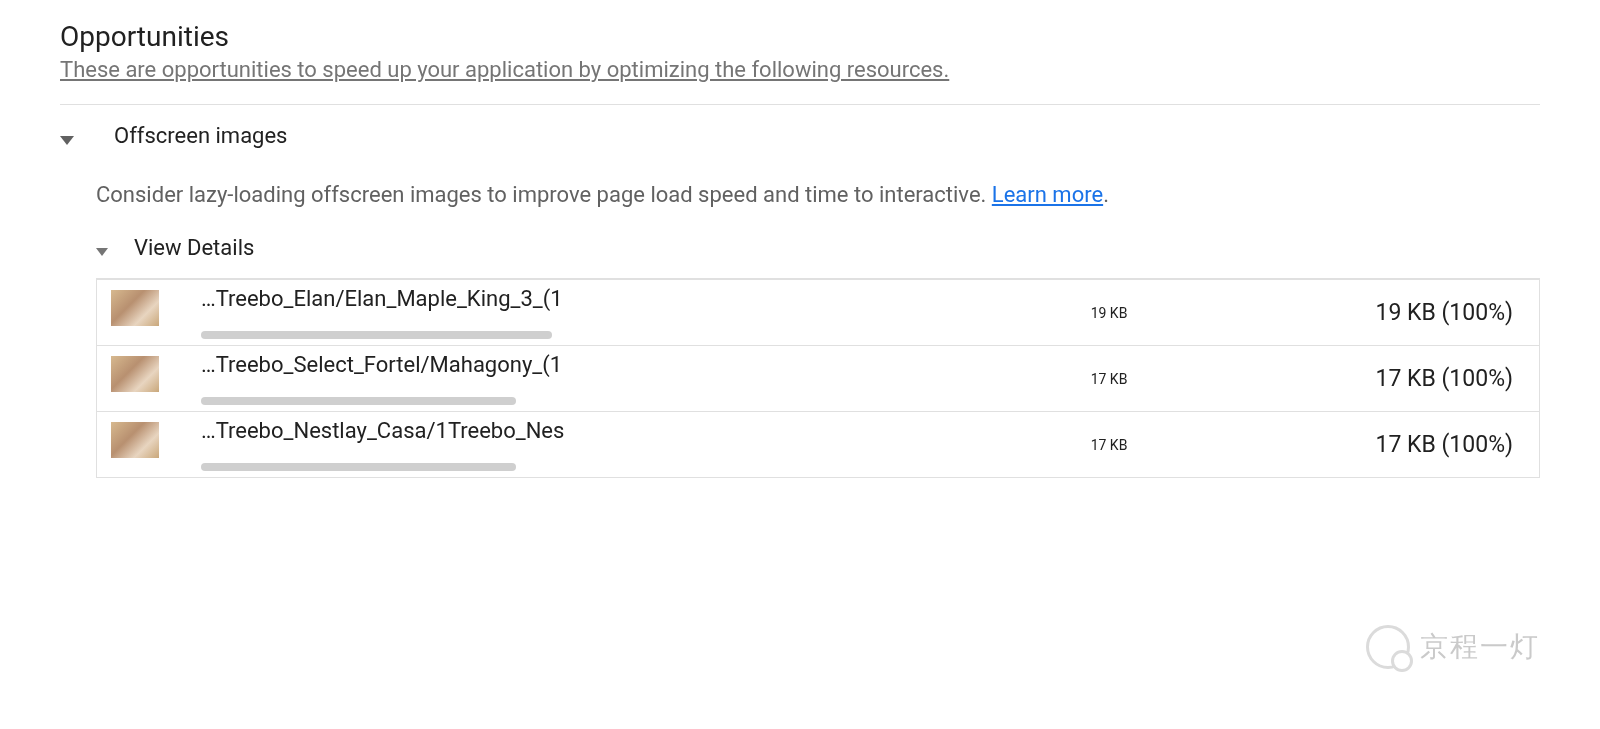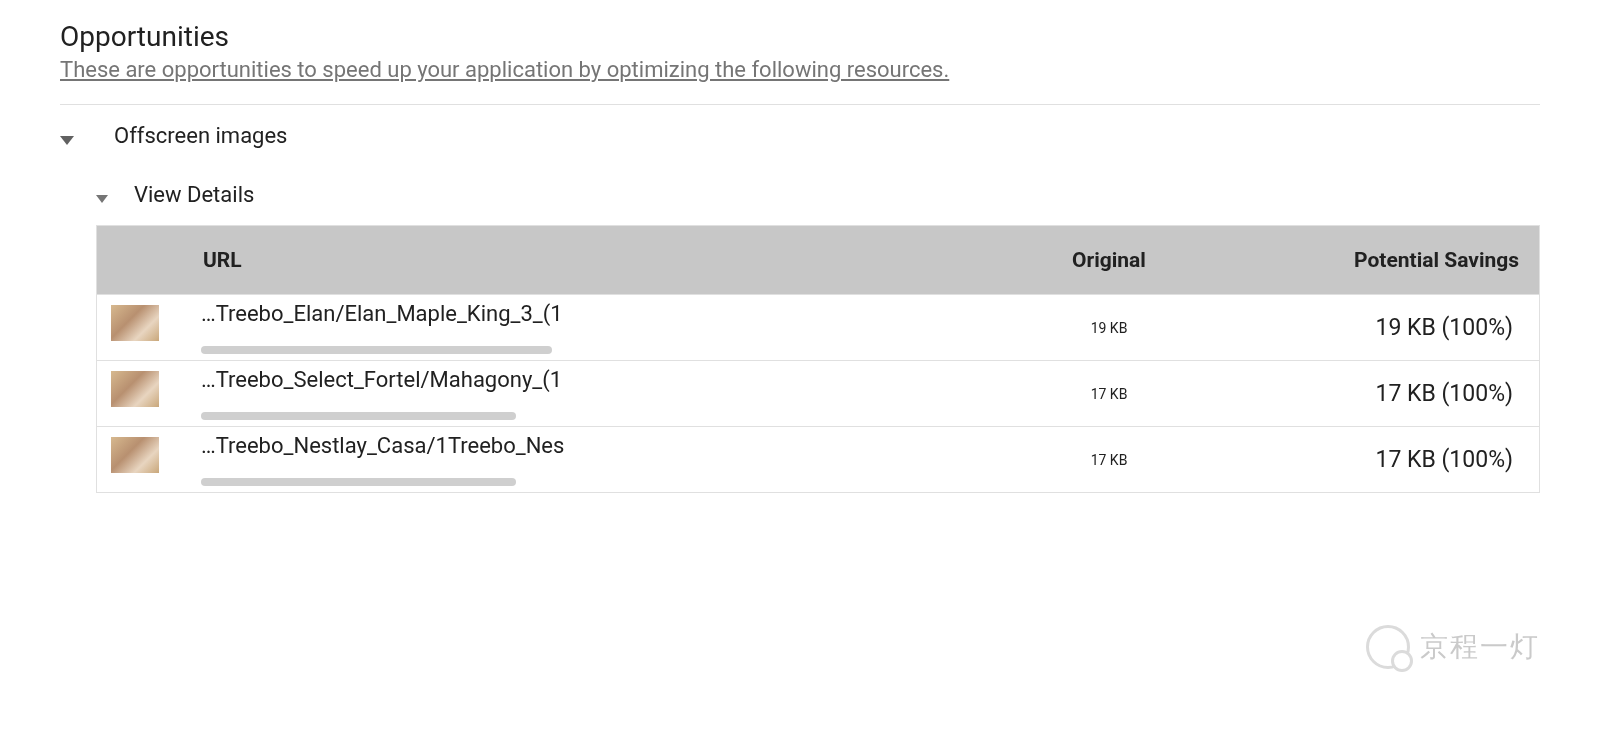--- a/index.html
+++ b/index.html
@@ -228,32 +228,30 @@
 <h1 class="section-title">Opportunities</h1>
 <p class="section-subtitle">These are opportunities to speed up your application by optimizing the following resources.</p>
 <hr class="divider">
 
 <div class="opportunity-header">
   <span class="chevron down"></span>
   <span class="opportunity-title">Offscreen images</span>
 </div>
 
 <div class="opportunity-body">
+  <p class="description">
+    <span>Consider lazy-loading offscreen images to improve page load speed and time to interactive. </span><a class="learn-more">Learn more</a><span>.</span>
+  </p>
 
   <div class="view-details-row">
     <span class="chevron down small"></span>
     <span class="view-details-text">View Details</span>
   </div>
 
   <div class="table">
-    <div class="table-header">
-      <div class="th-url">URL</div>
-      <div class="th-original">Original</div>
-      <div class="th-savings">Potential Savings</div>
-    </div>
 
     <div class="table-row">
       <div class="td-url">
         <div class="thumb"></div>
         <div class="url-wrap">
           <div class="url-text">…Treebo_Elan/Elan_Maple_King_3_(1</div>
           <div class="url-bar-track">
               <div class="url-bar-fill" style="width:78%"></div>
             </div>
         </div>

